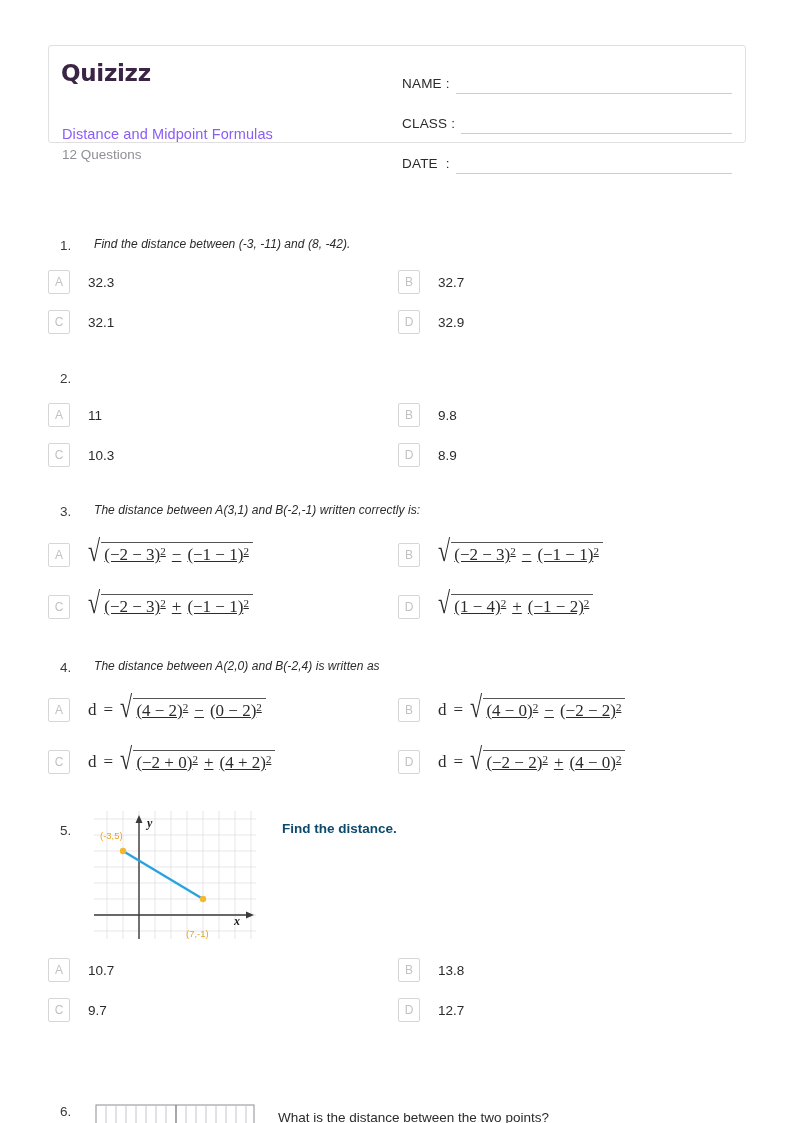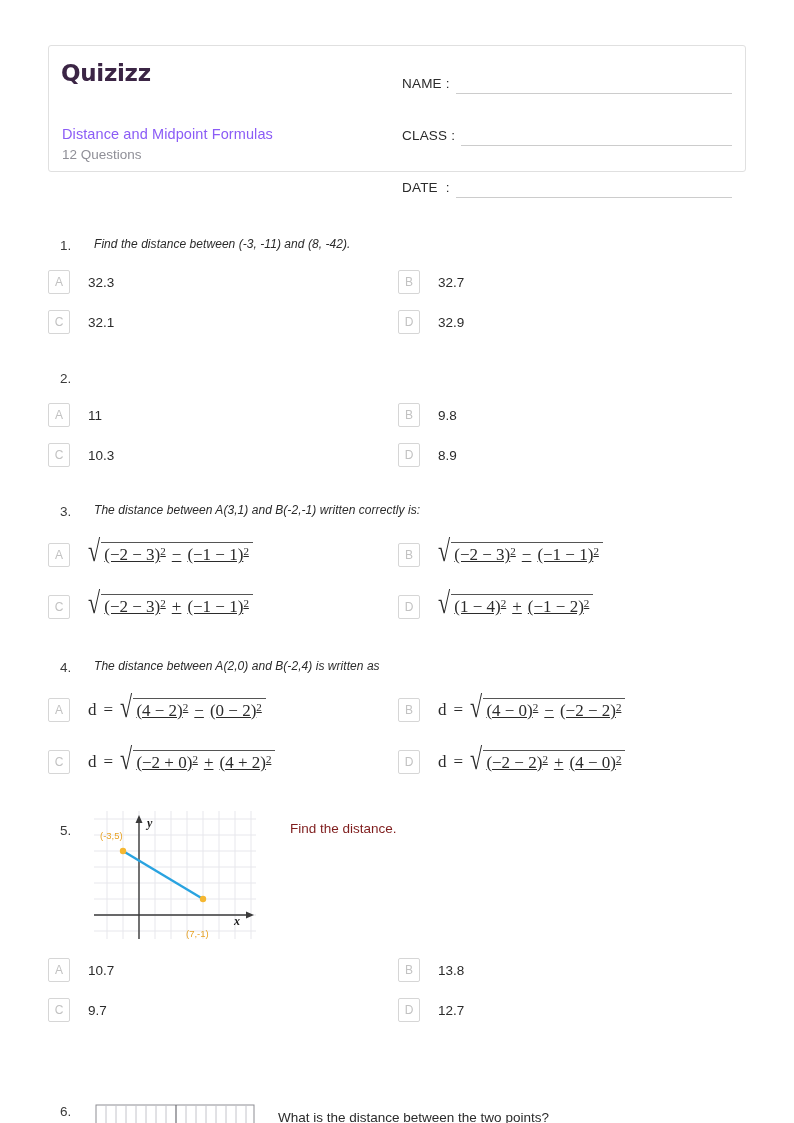--- a/index.html
+++ b/index.html
@@ -13,21 +13,21 @@
     overflow: hidden;
     position: relative;
   }
 
   
   .header-card {
     position: absolute;
     left: 48px;
     top: 45px;
     width: 698px;
-    height: 127px;
+    height: 98px;
     border: 1px solid #e0e0e0;
     border-radius: 3px;
     background: #fff;
   }
   .header-left {
     position: absolute;
     left: 12px;
     top: 0;
     width: 350px;
     height: 100%;
@@ -61,21 +61,21 @@
   .header-right {
     position: absolute;
     right: 13px;
     top: 16px;
     width: 330px;
   }
   .field-row {
     display: flex;
     align-items: flex-end;
     height: 32px;
-    margin-bottom: 20px;
+    margin-bottom: 8px;
     justify-content: flex-end;
   }
   .field-label {
     font-size: 13.5px;
     color: #2b2b2b;
     white-space: pre;
     padding-bottom: 3px;
     letter-spacing: 0.2px;
   }
   .field-line {
@@ -192,24 +192,25 @@
     align-items: flex-start;
   }
   .graph {
     width: 162px;
     height: 128px;
     flex: 0 0 162px;
     position: relative;
     background: #ffffff;
   }
   .graph-caption {
-    margin-left: 34px;
+    margin-left: 26px;
     font-size: 13.5px;
-    color: #7f1d1d;
+    color: #0c4a6e;
     padding-top: 10px;
+    font-weight: bold;
   }
 
   
   .cutoff {
     position: absolute;
     left: 48px;
     top: 1104px;
     width: 700px;
     height: 19px;
     overflow: hidden;

